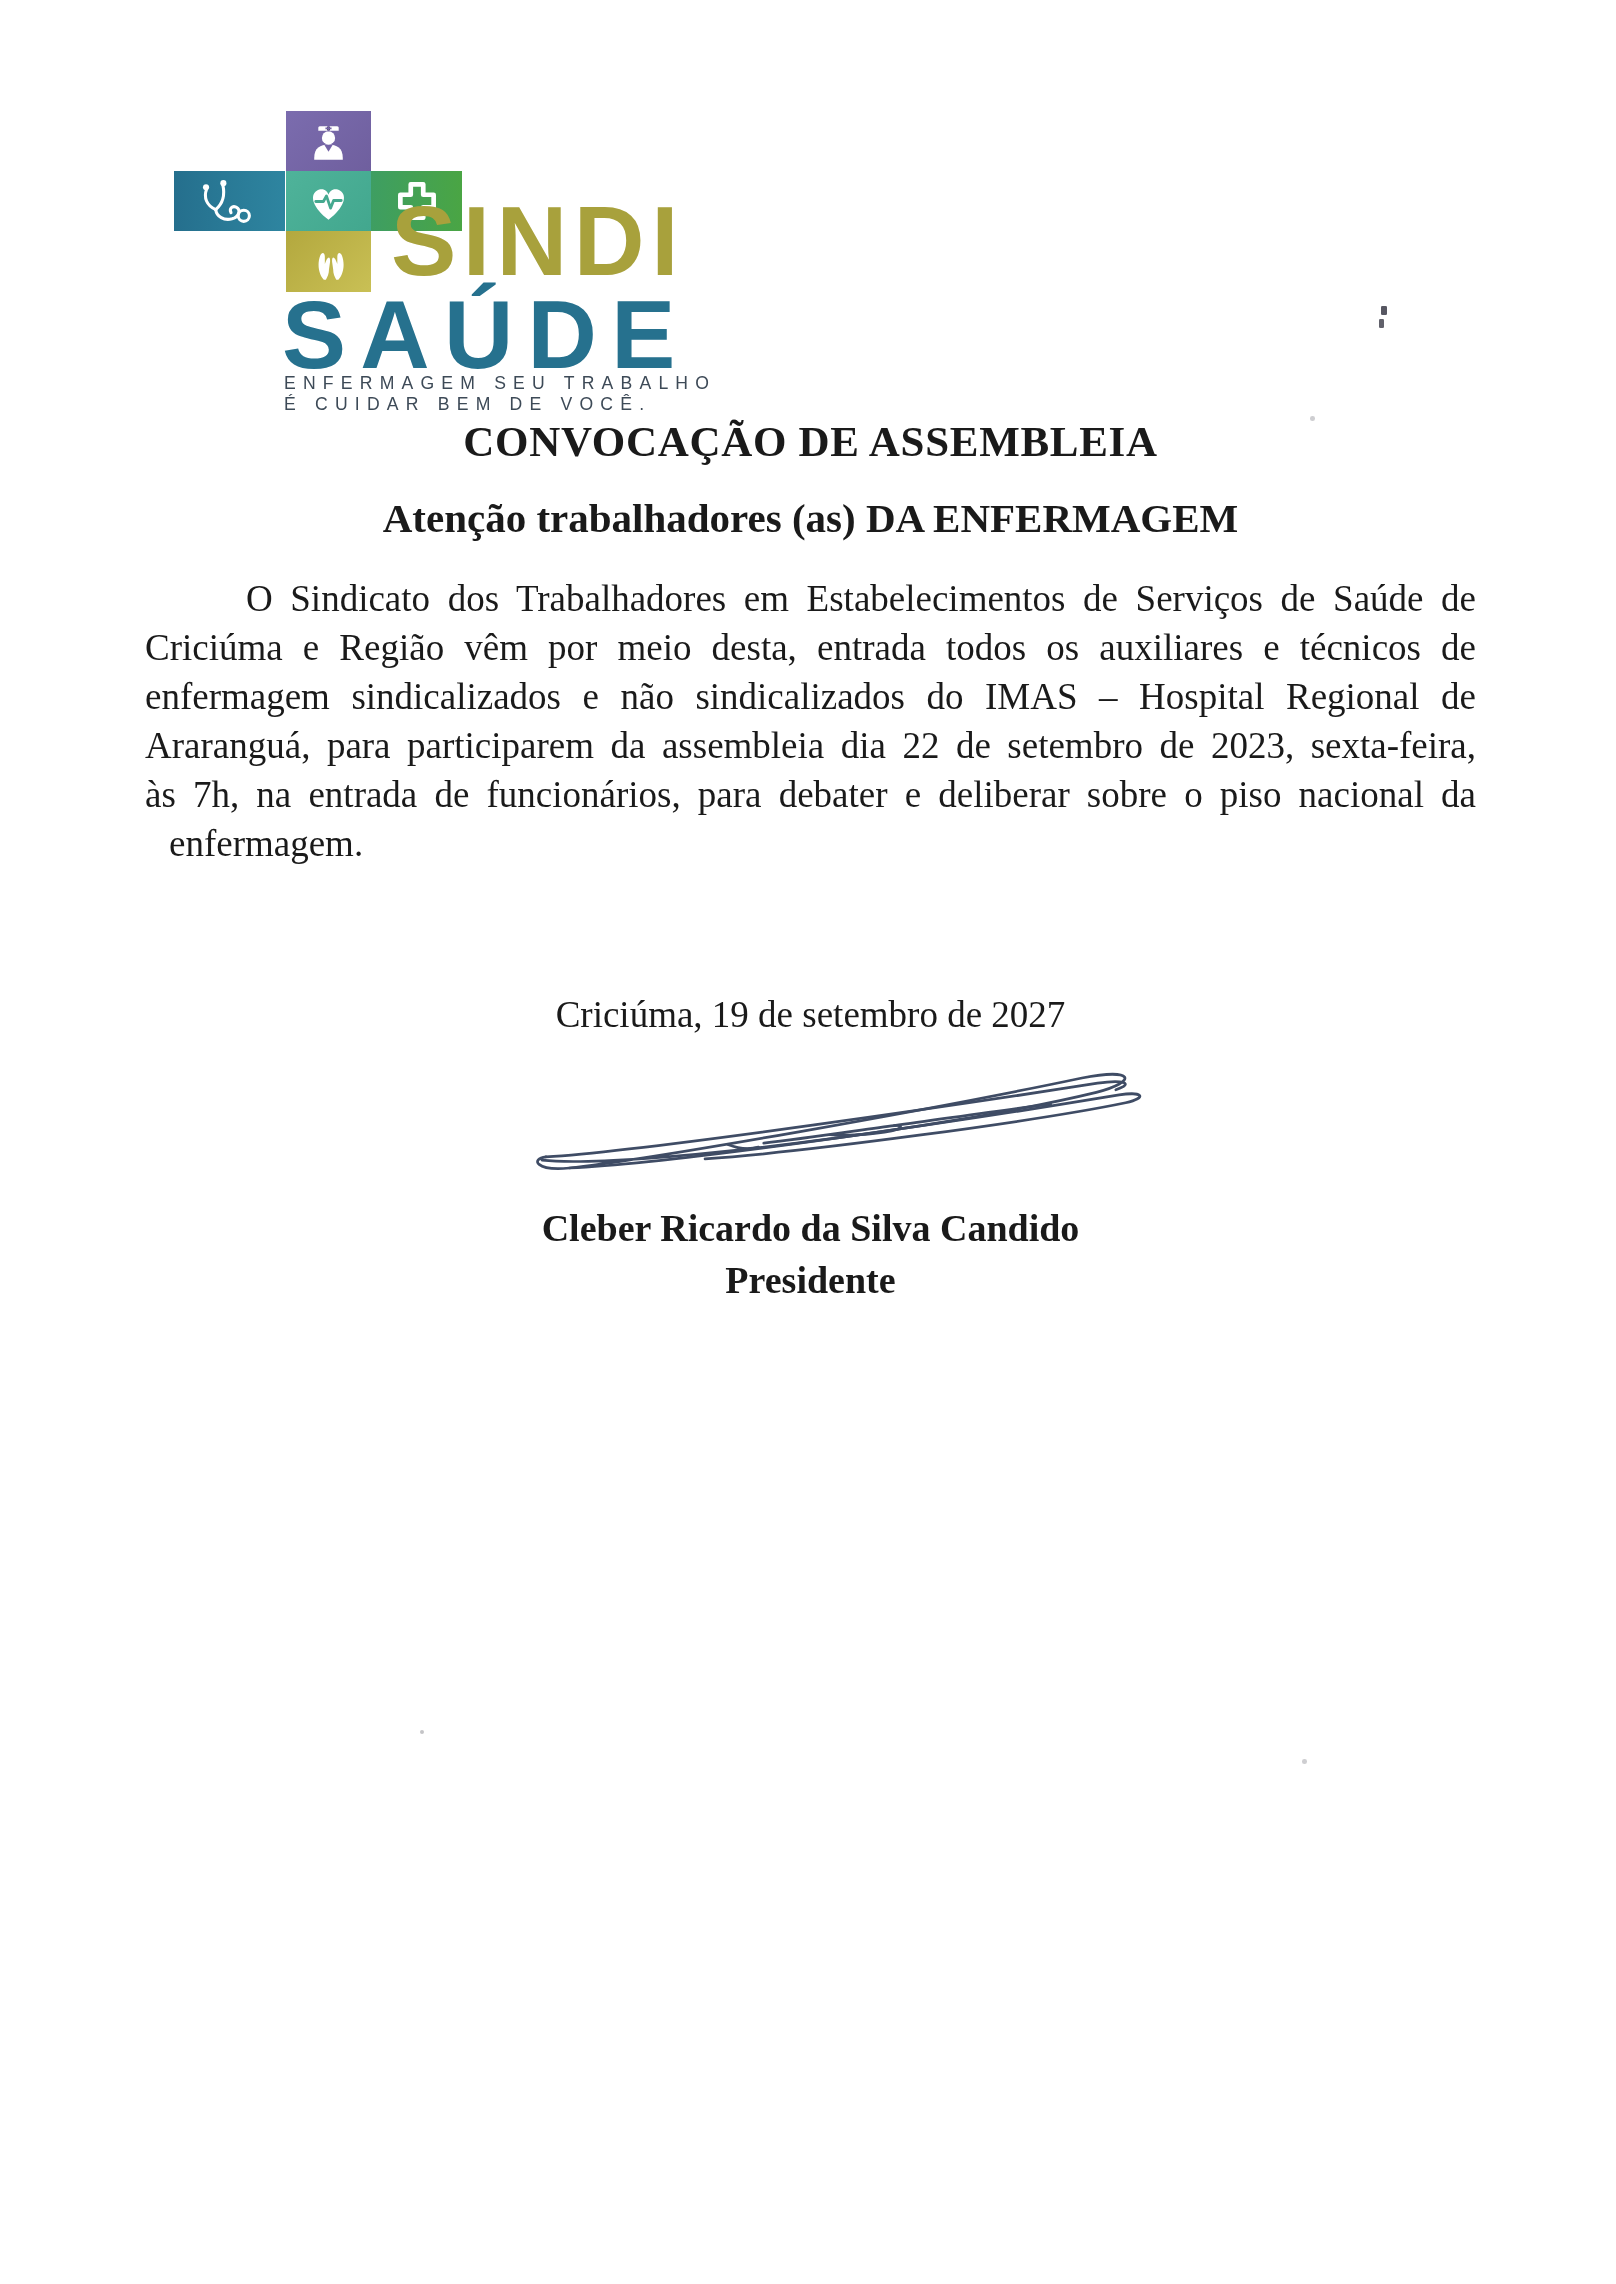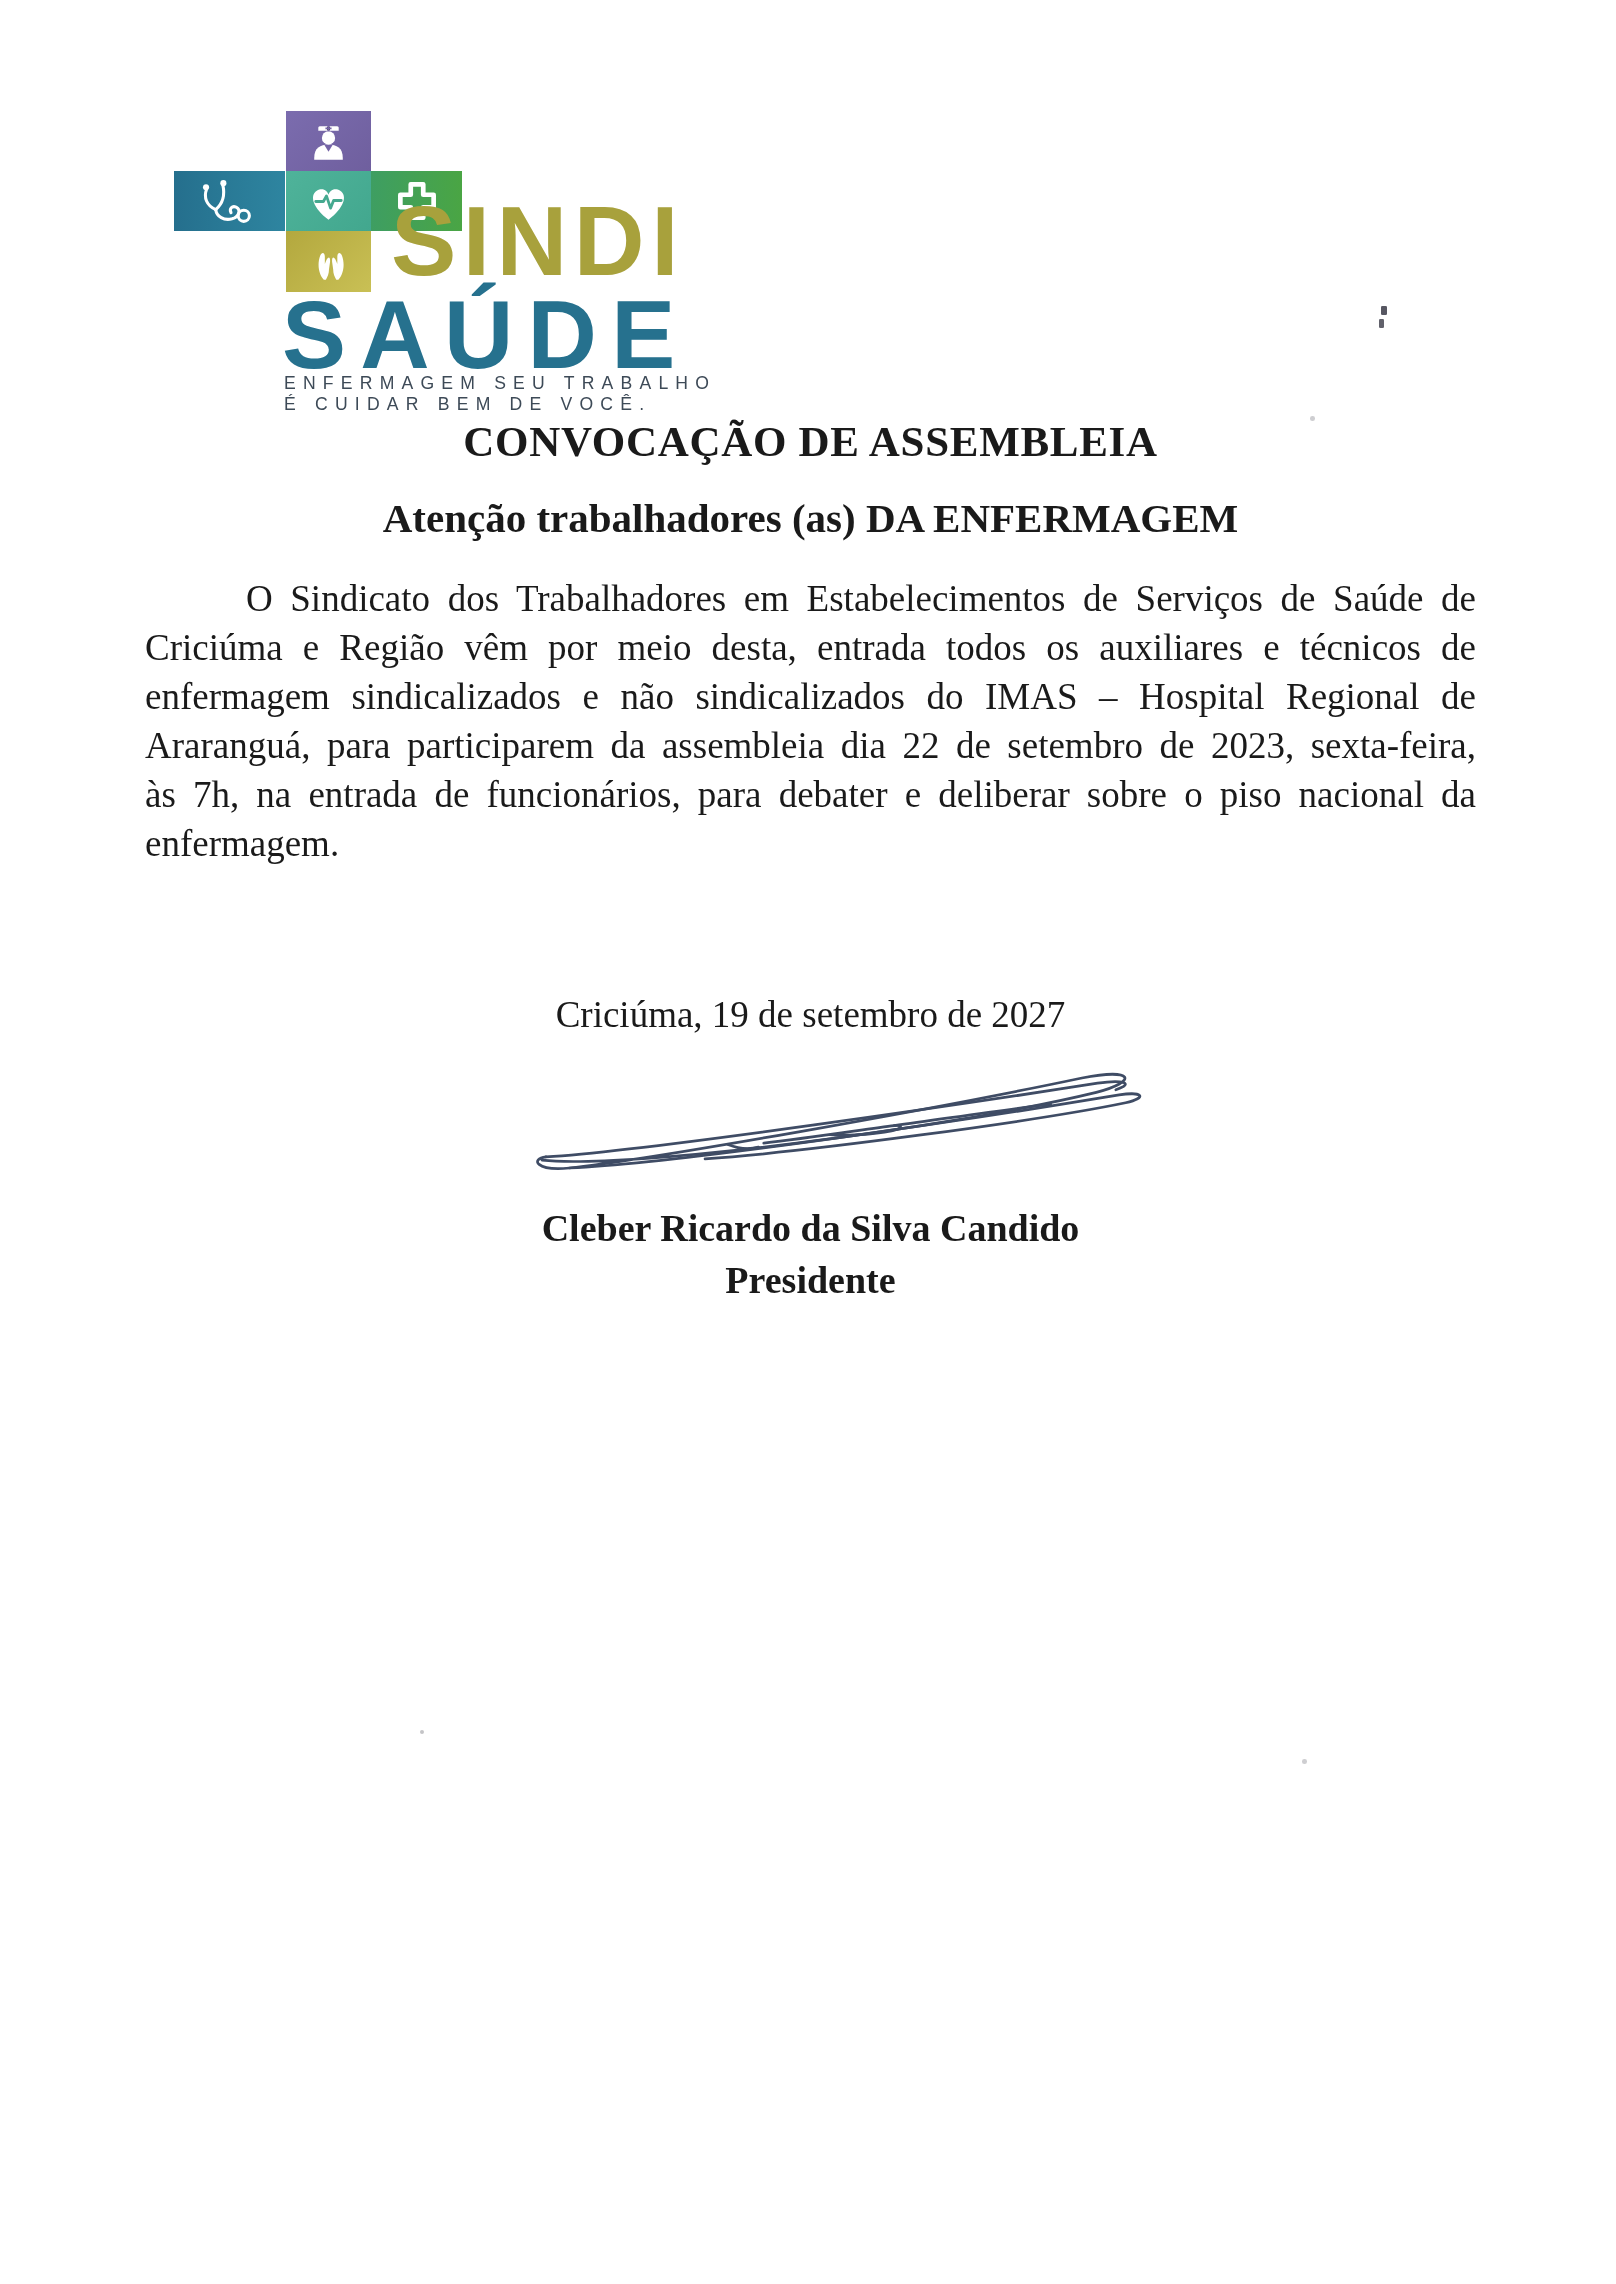--- a/index.html
+++ b/index.html
@@ -103,21 +103,21 @@
     font-size: 37px;
     line-height: 49px;
   }
   .bodyline {
     text-align: justify;
     text-align-last: justify;
     height: 49px;
     white-space: nowrap;
   }
   .bodyline.first { padding-left: 101px; width: 1230px; }
-  .bodyline.last  { text-align: left; text-align-last: left; }
+  .bodyline.last  { text-align: left; text-align-last: left; margin-left: 24px; }
   #doc-date {
     top: 993px;
     text-align: center;
     font-size: 37px;
   }
   #signature {
     position: absolute;
     left: 529px;
     top: 1061px;
     width: 626px;

